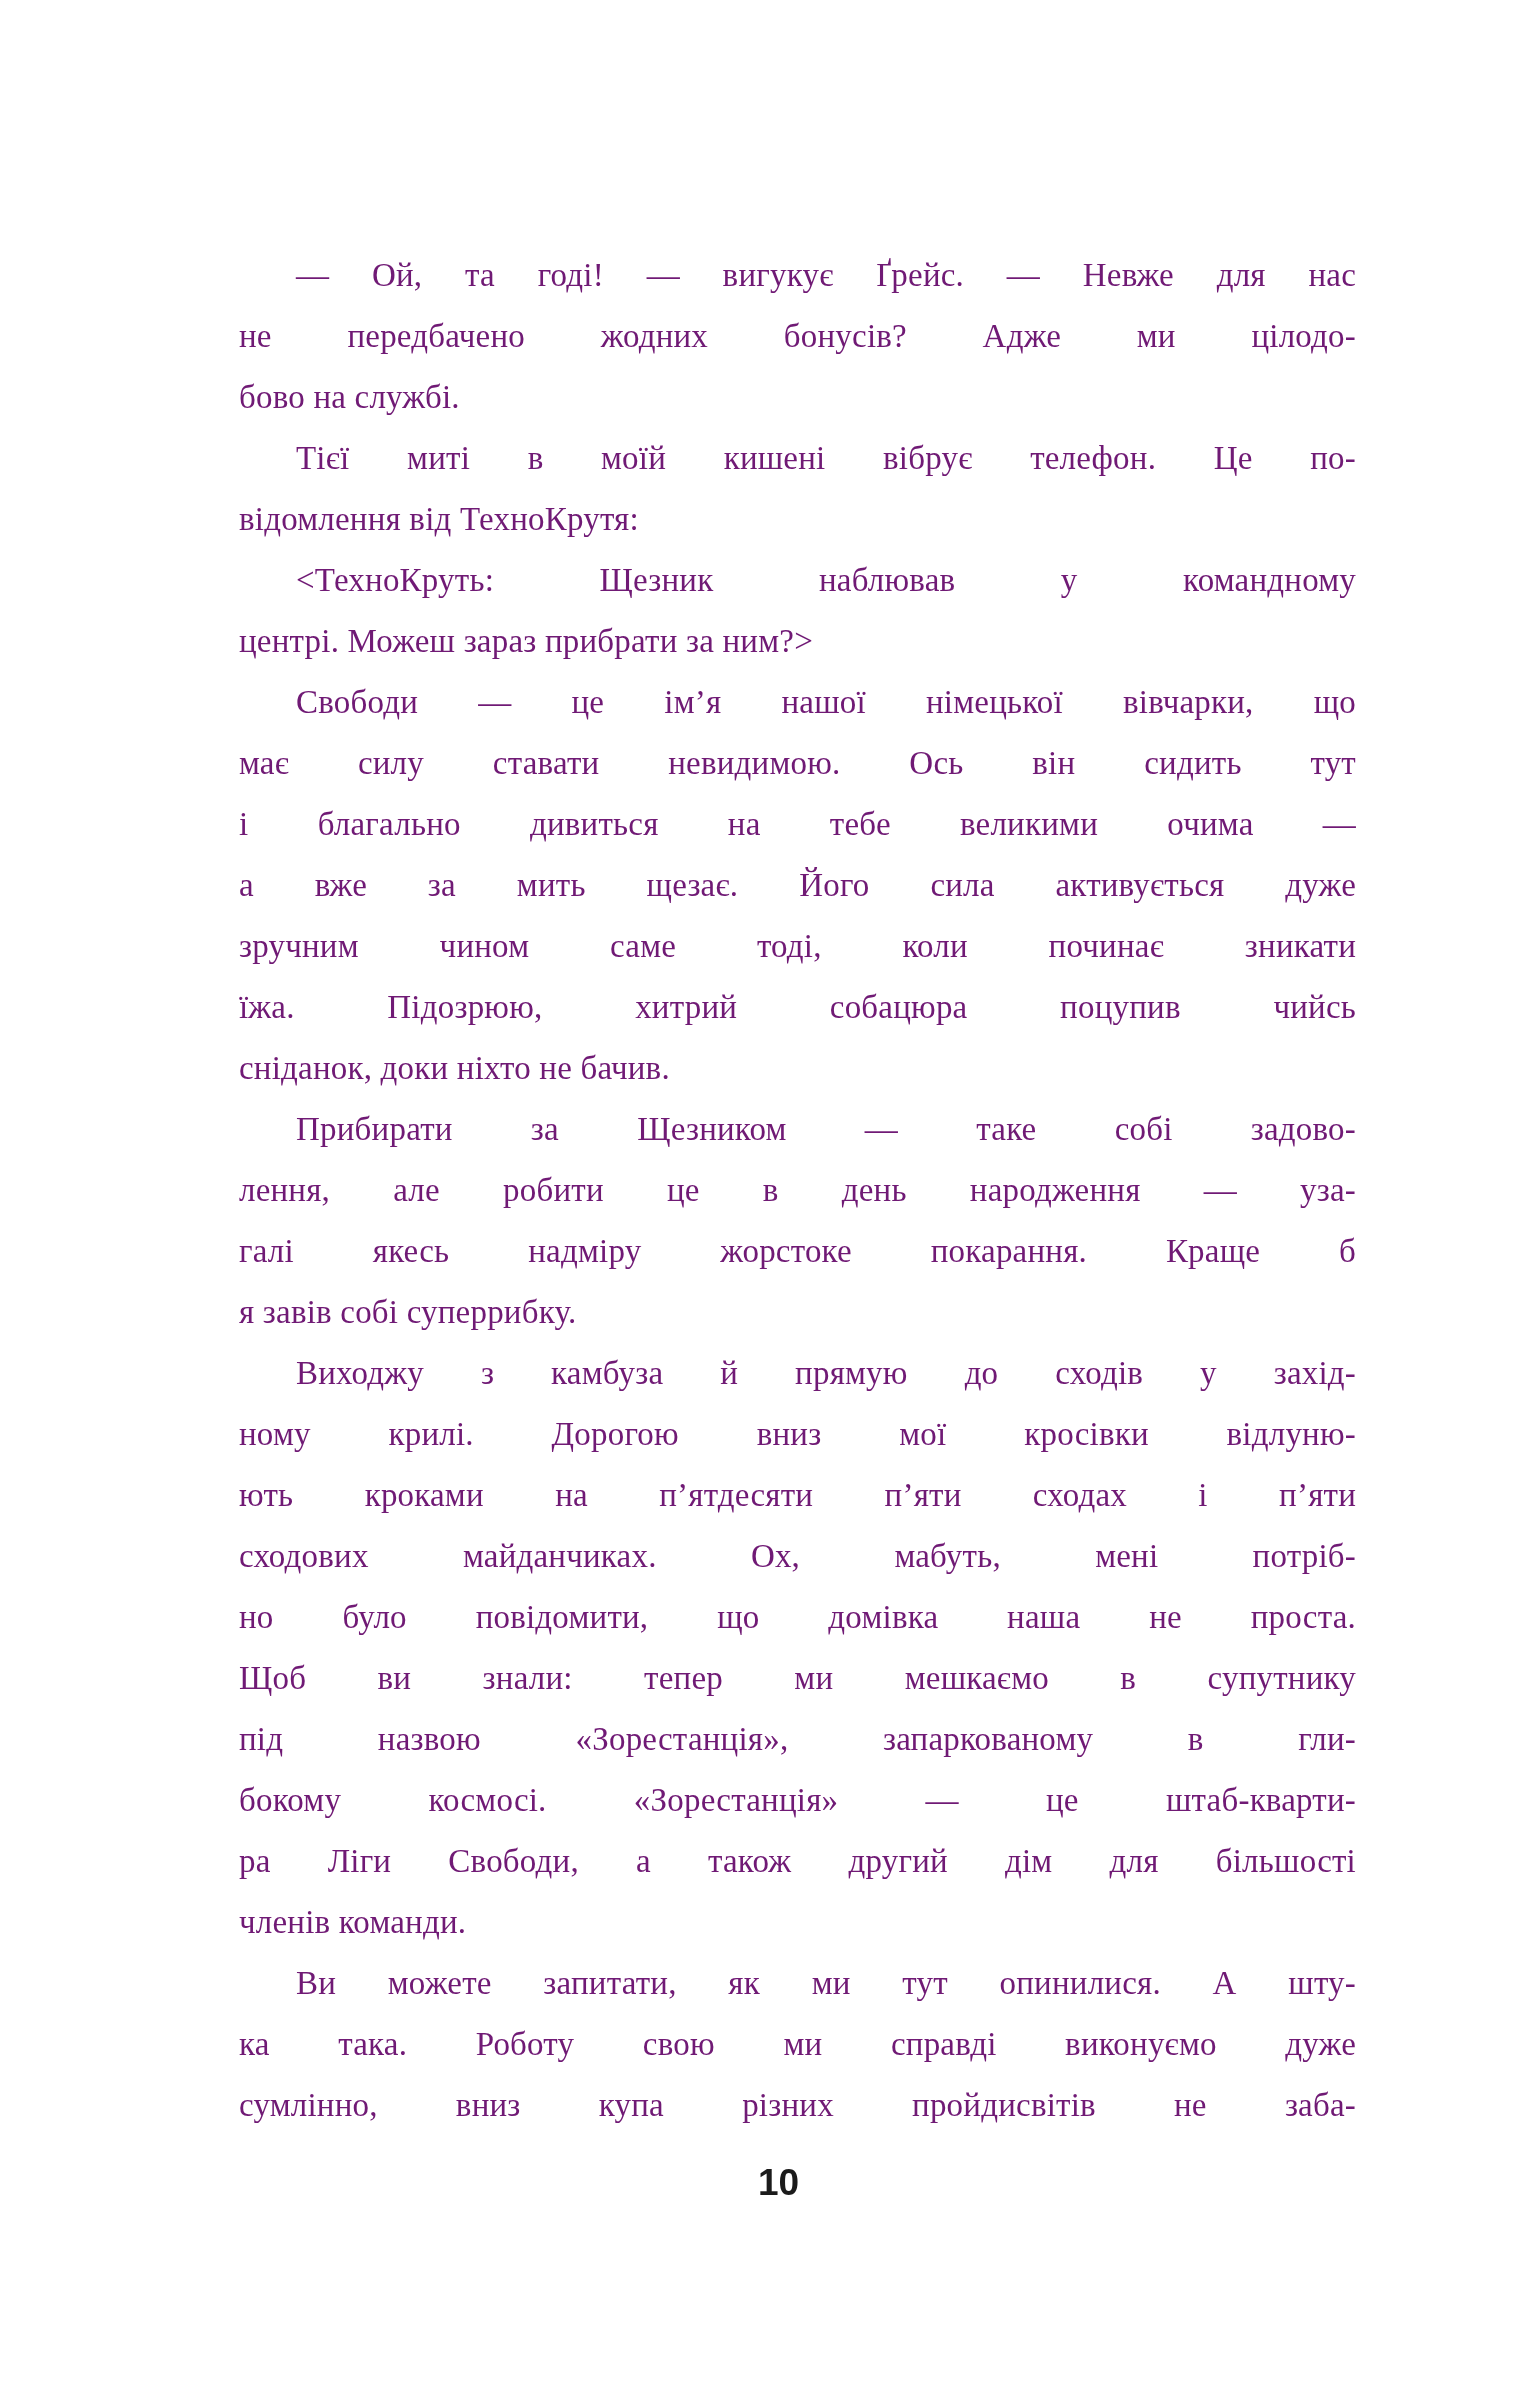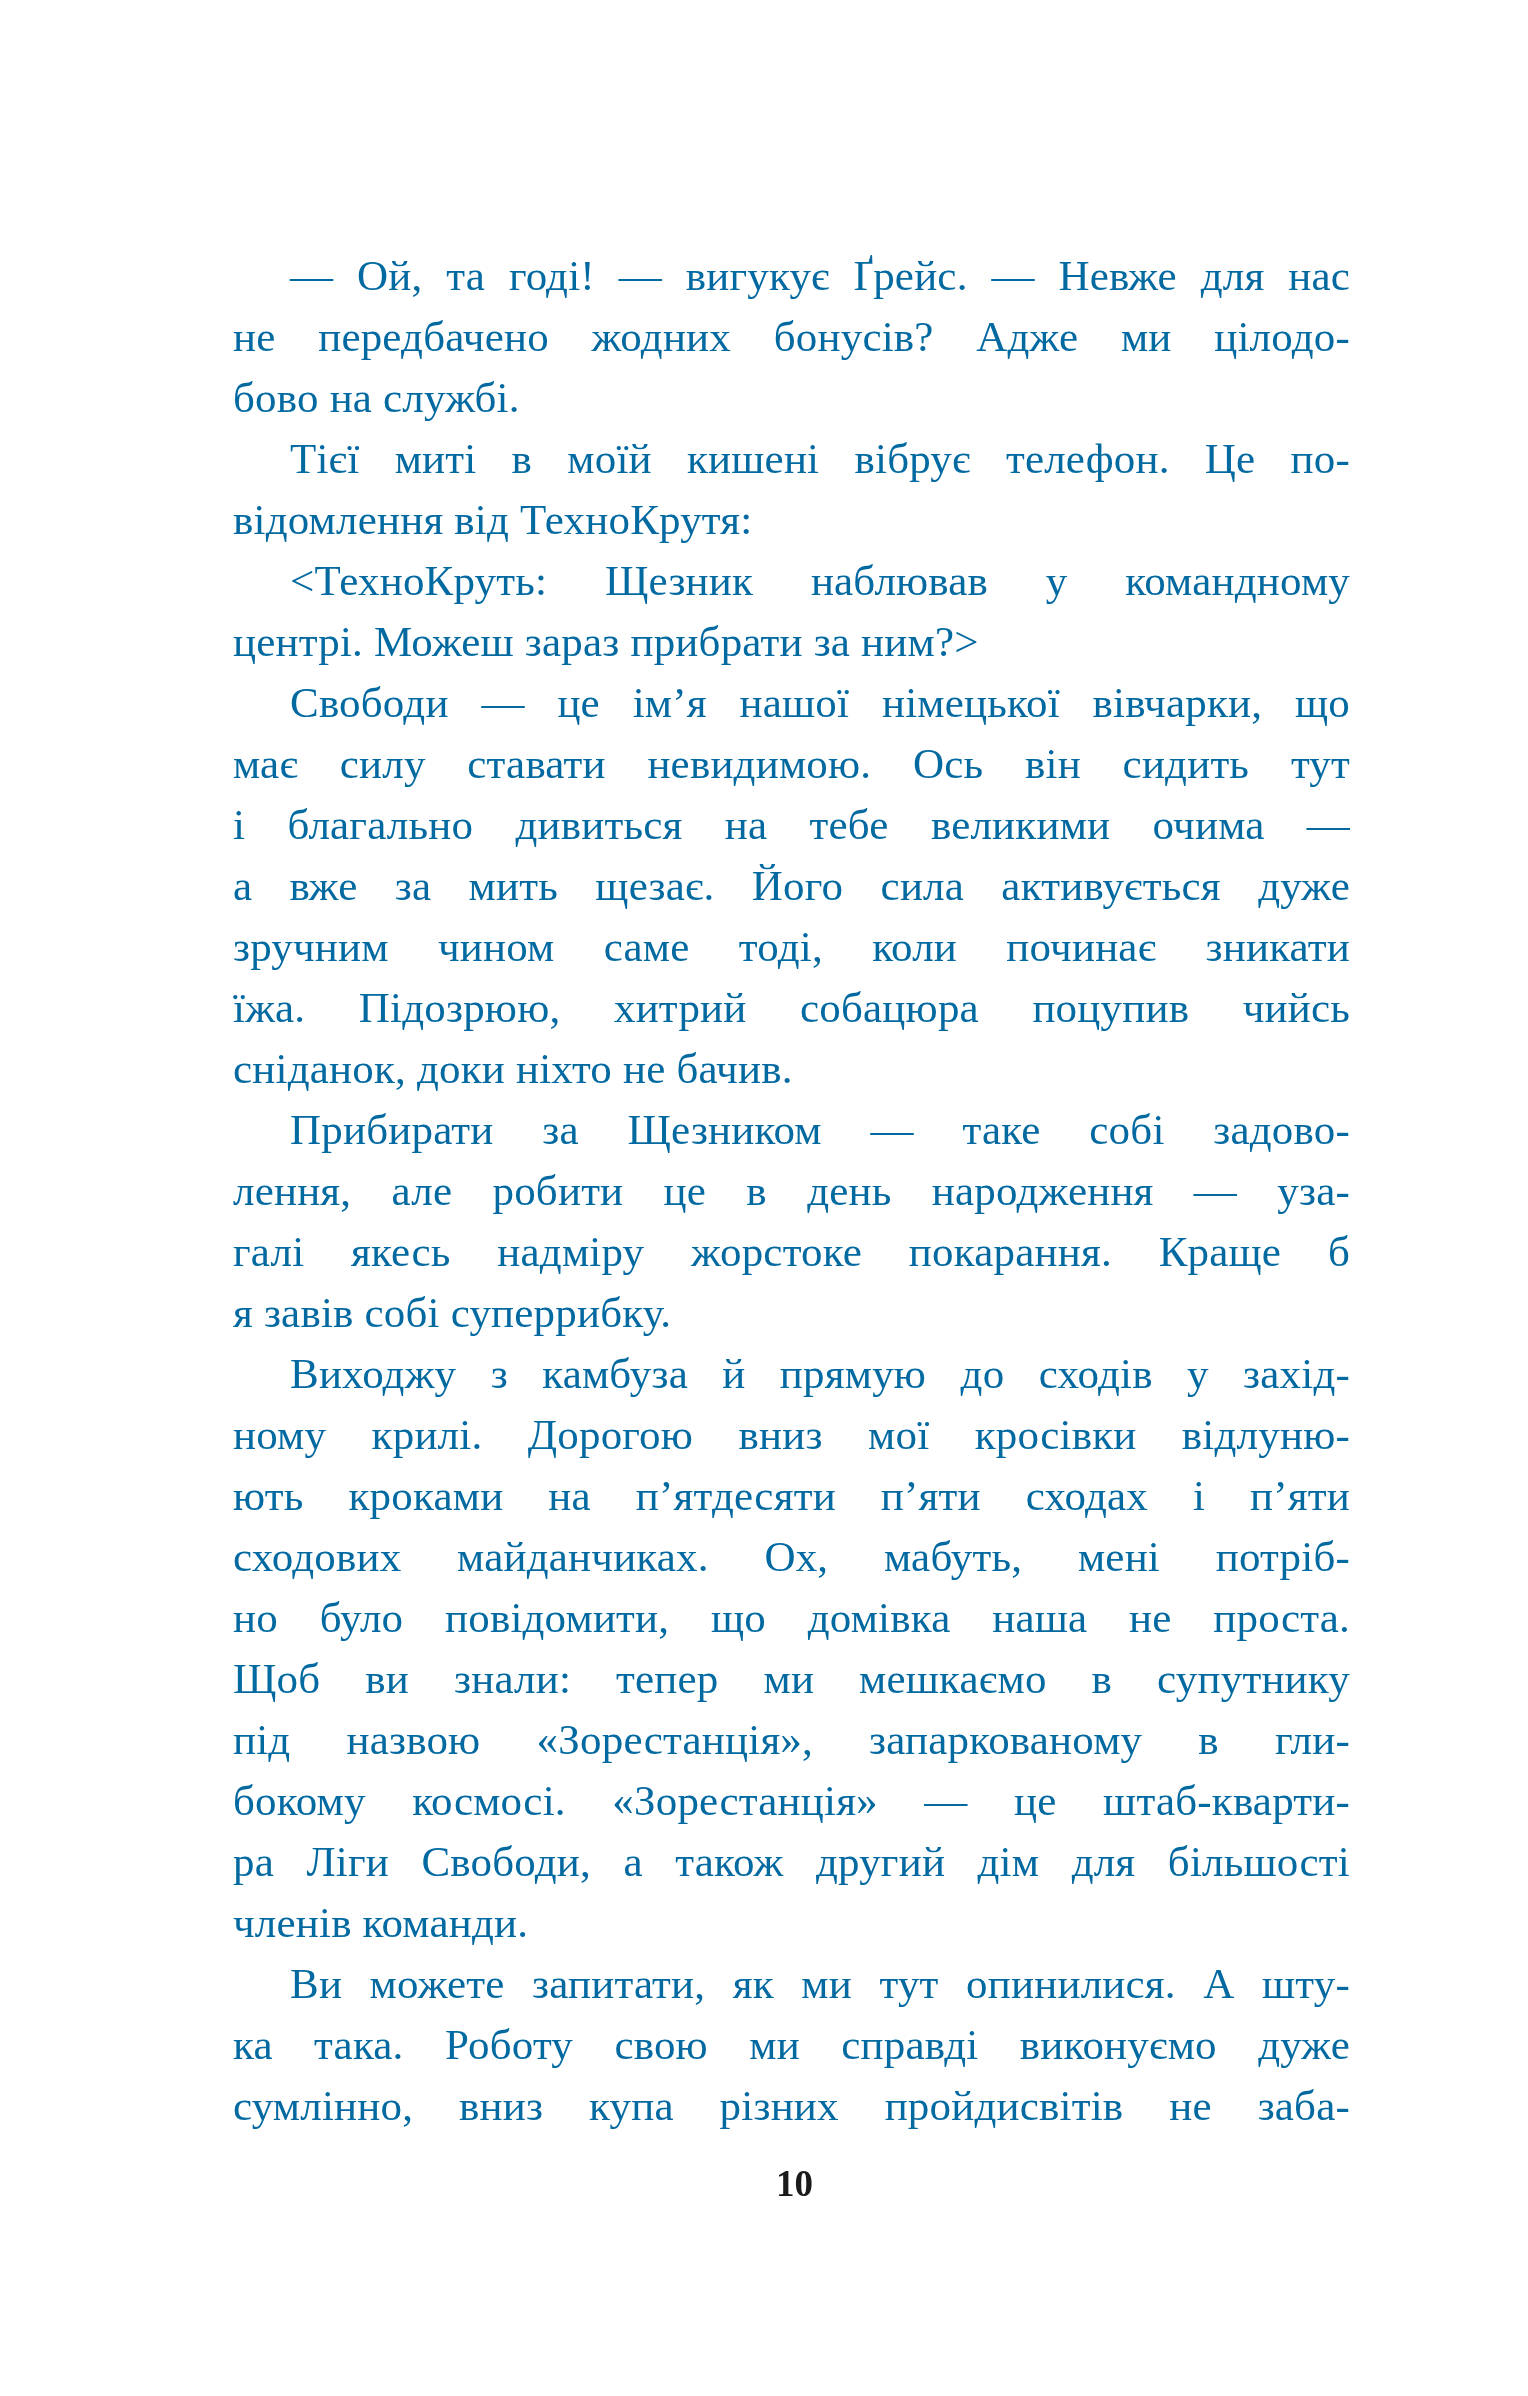--- a/index.html
+++ b/index.html
@@ -9,27 +9,27 @@
   }
   .page {
     position: relative;
     width: 1528px;
     height: 2396px;
     background: #ffffff;
     overflow: hidden;
   }
   .text-block {
     position: absolute;
-    left: 233px;
+    left: 239px;
     top: 245px;
     width: 1117px;
     font-family: "Liberation Serif", serif;
-    font-size: 43px;
+    font-size: 33px;
     line-height: 61px;
-    color: #0369a1;
+    color: #701a75;
     letter-spacing: 0.2px;
   }
   .para { margin: 0; padding: 0; }
   .line {
     height: 61px;
     overflow: visible;
     white-space: normal;
   }
   
   .j {
@@ -39,24 +39,24 @@
   
   .l {
     text-align: center;
     text-align-last: left;
   }
   
   .ind { text-indent: 57px; }
   .page-number {
     position: absolute;
     top: 2162px;
-    left: 776px;
+    left: 749px;
     width: 59px;
-    text-align: left;
-    font-family: Liberation Serif, serif;
+    text-align: center;
+    font-family: Liberation Sans, sans-serif;
     font-size: 37px;
     font-weight: 600;
     color: #1b1b1b;
   }
 </style>
 </head>
 <body>
 
 <div class="page">
 

